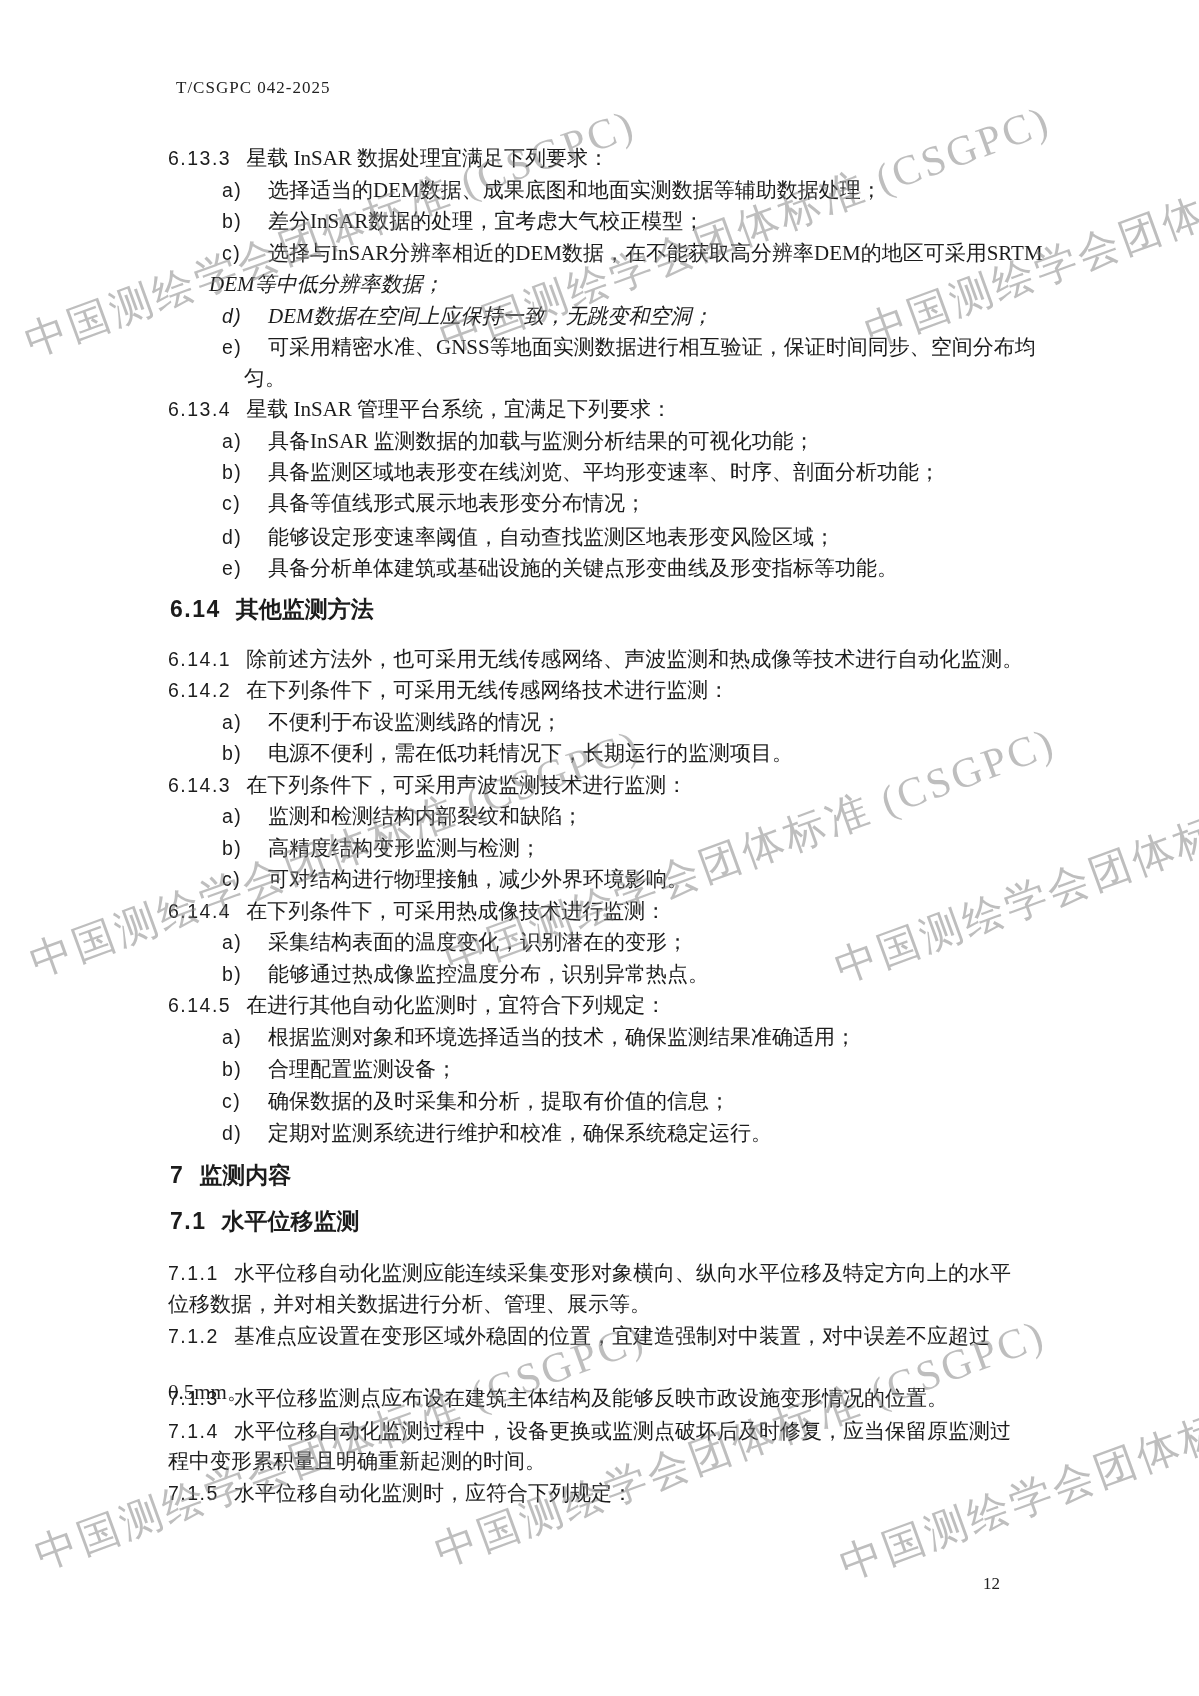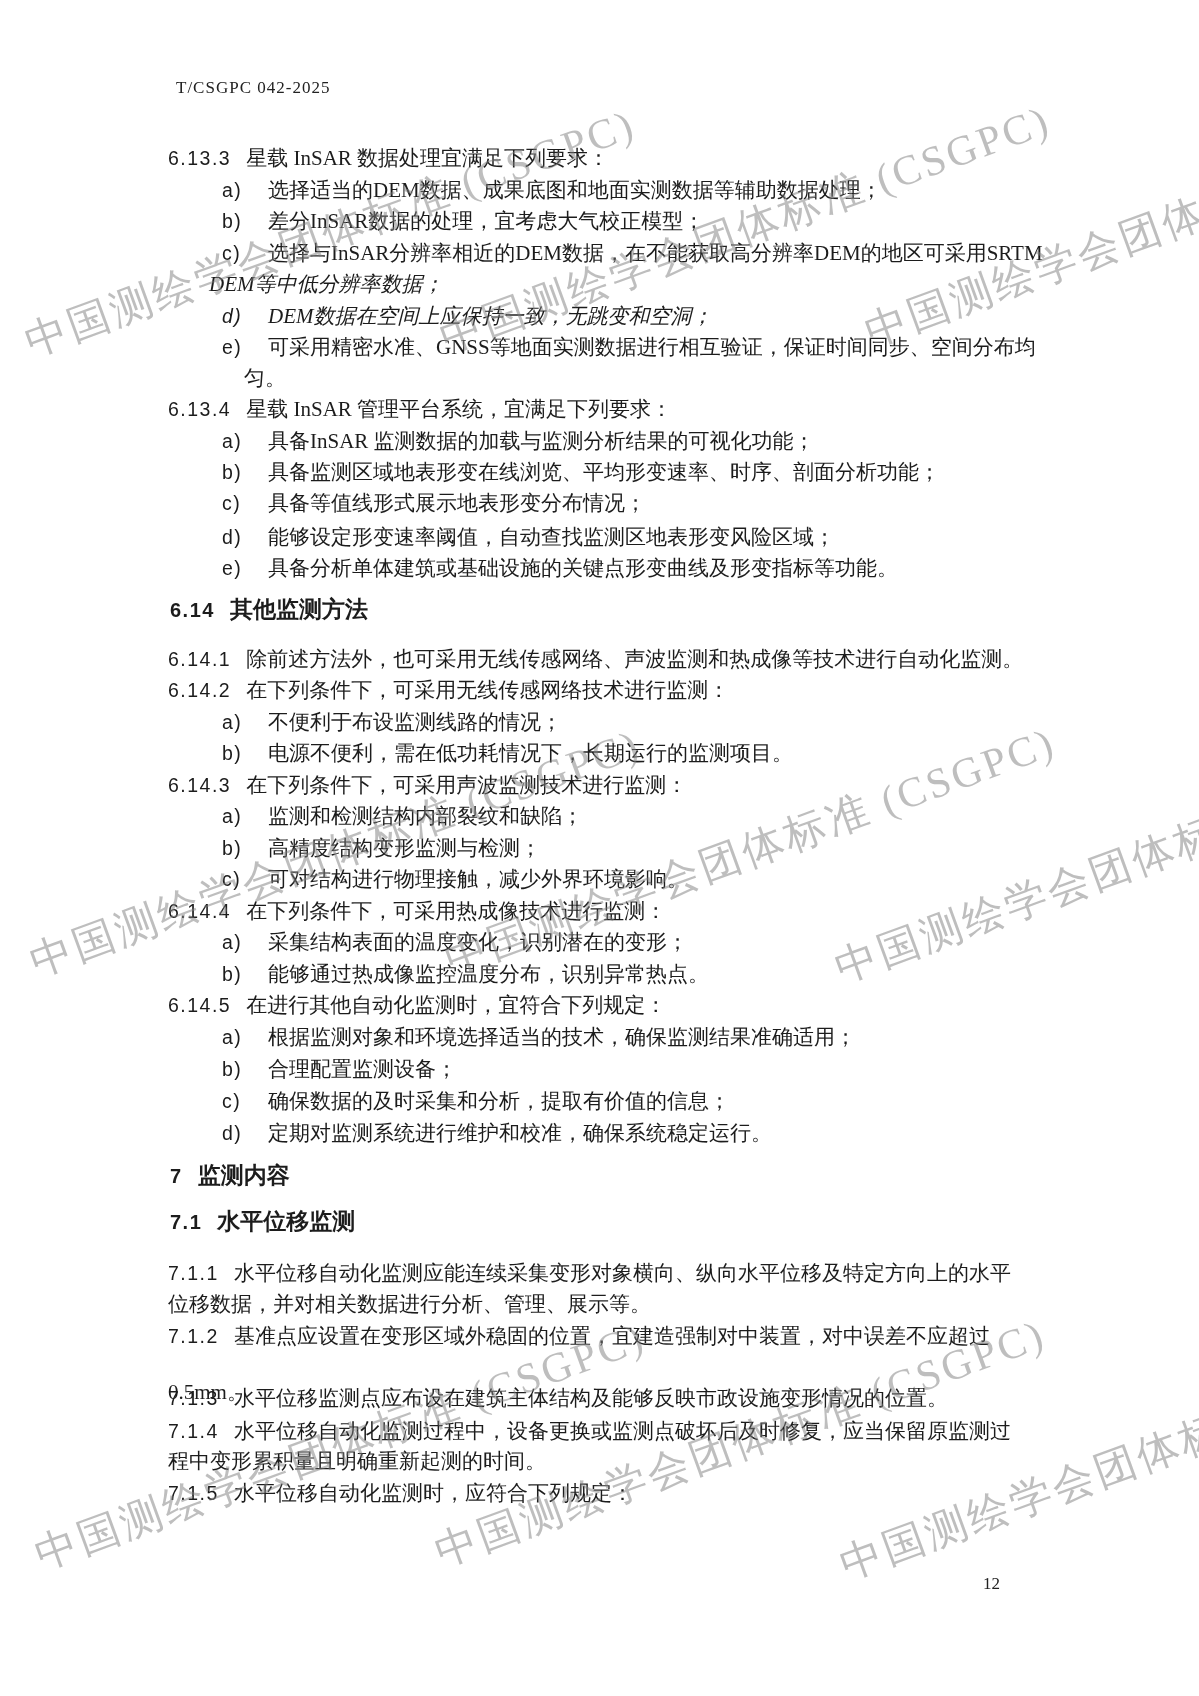--- a/index.html
+++ b/index.html
@@ -46,21 +46,21 @@
   .line.cont2{left:244px;}
   .line.contc{left:168px;}
   .line.h1,.line.h2{
     left:170px;
     font-family:"Liberation Sans",sans-serif;
     font-weight:700;
     font-size:23px;
   }
   .line.h1 .num,.line.h2 .num{
     font-weight:700;
-    font-size:20px;
+    font-size:23px;
   }
   .wm{
     position:absolute;
     z-index:5;
     font-size:42px;
     line-height:48px;
     letter-spacing:3px;
     white-space:nowrap;
     color:rgba(125,125,125,0.50);
     transform:rotate(-20deg);

